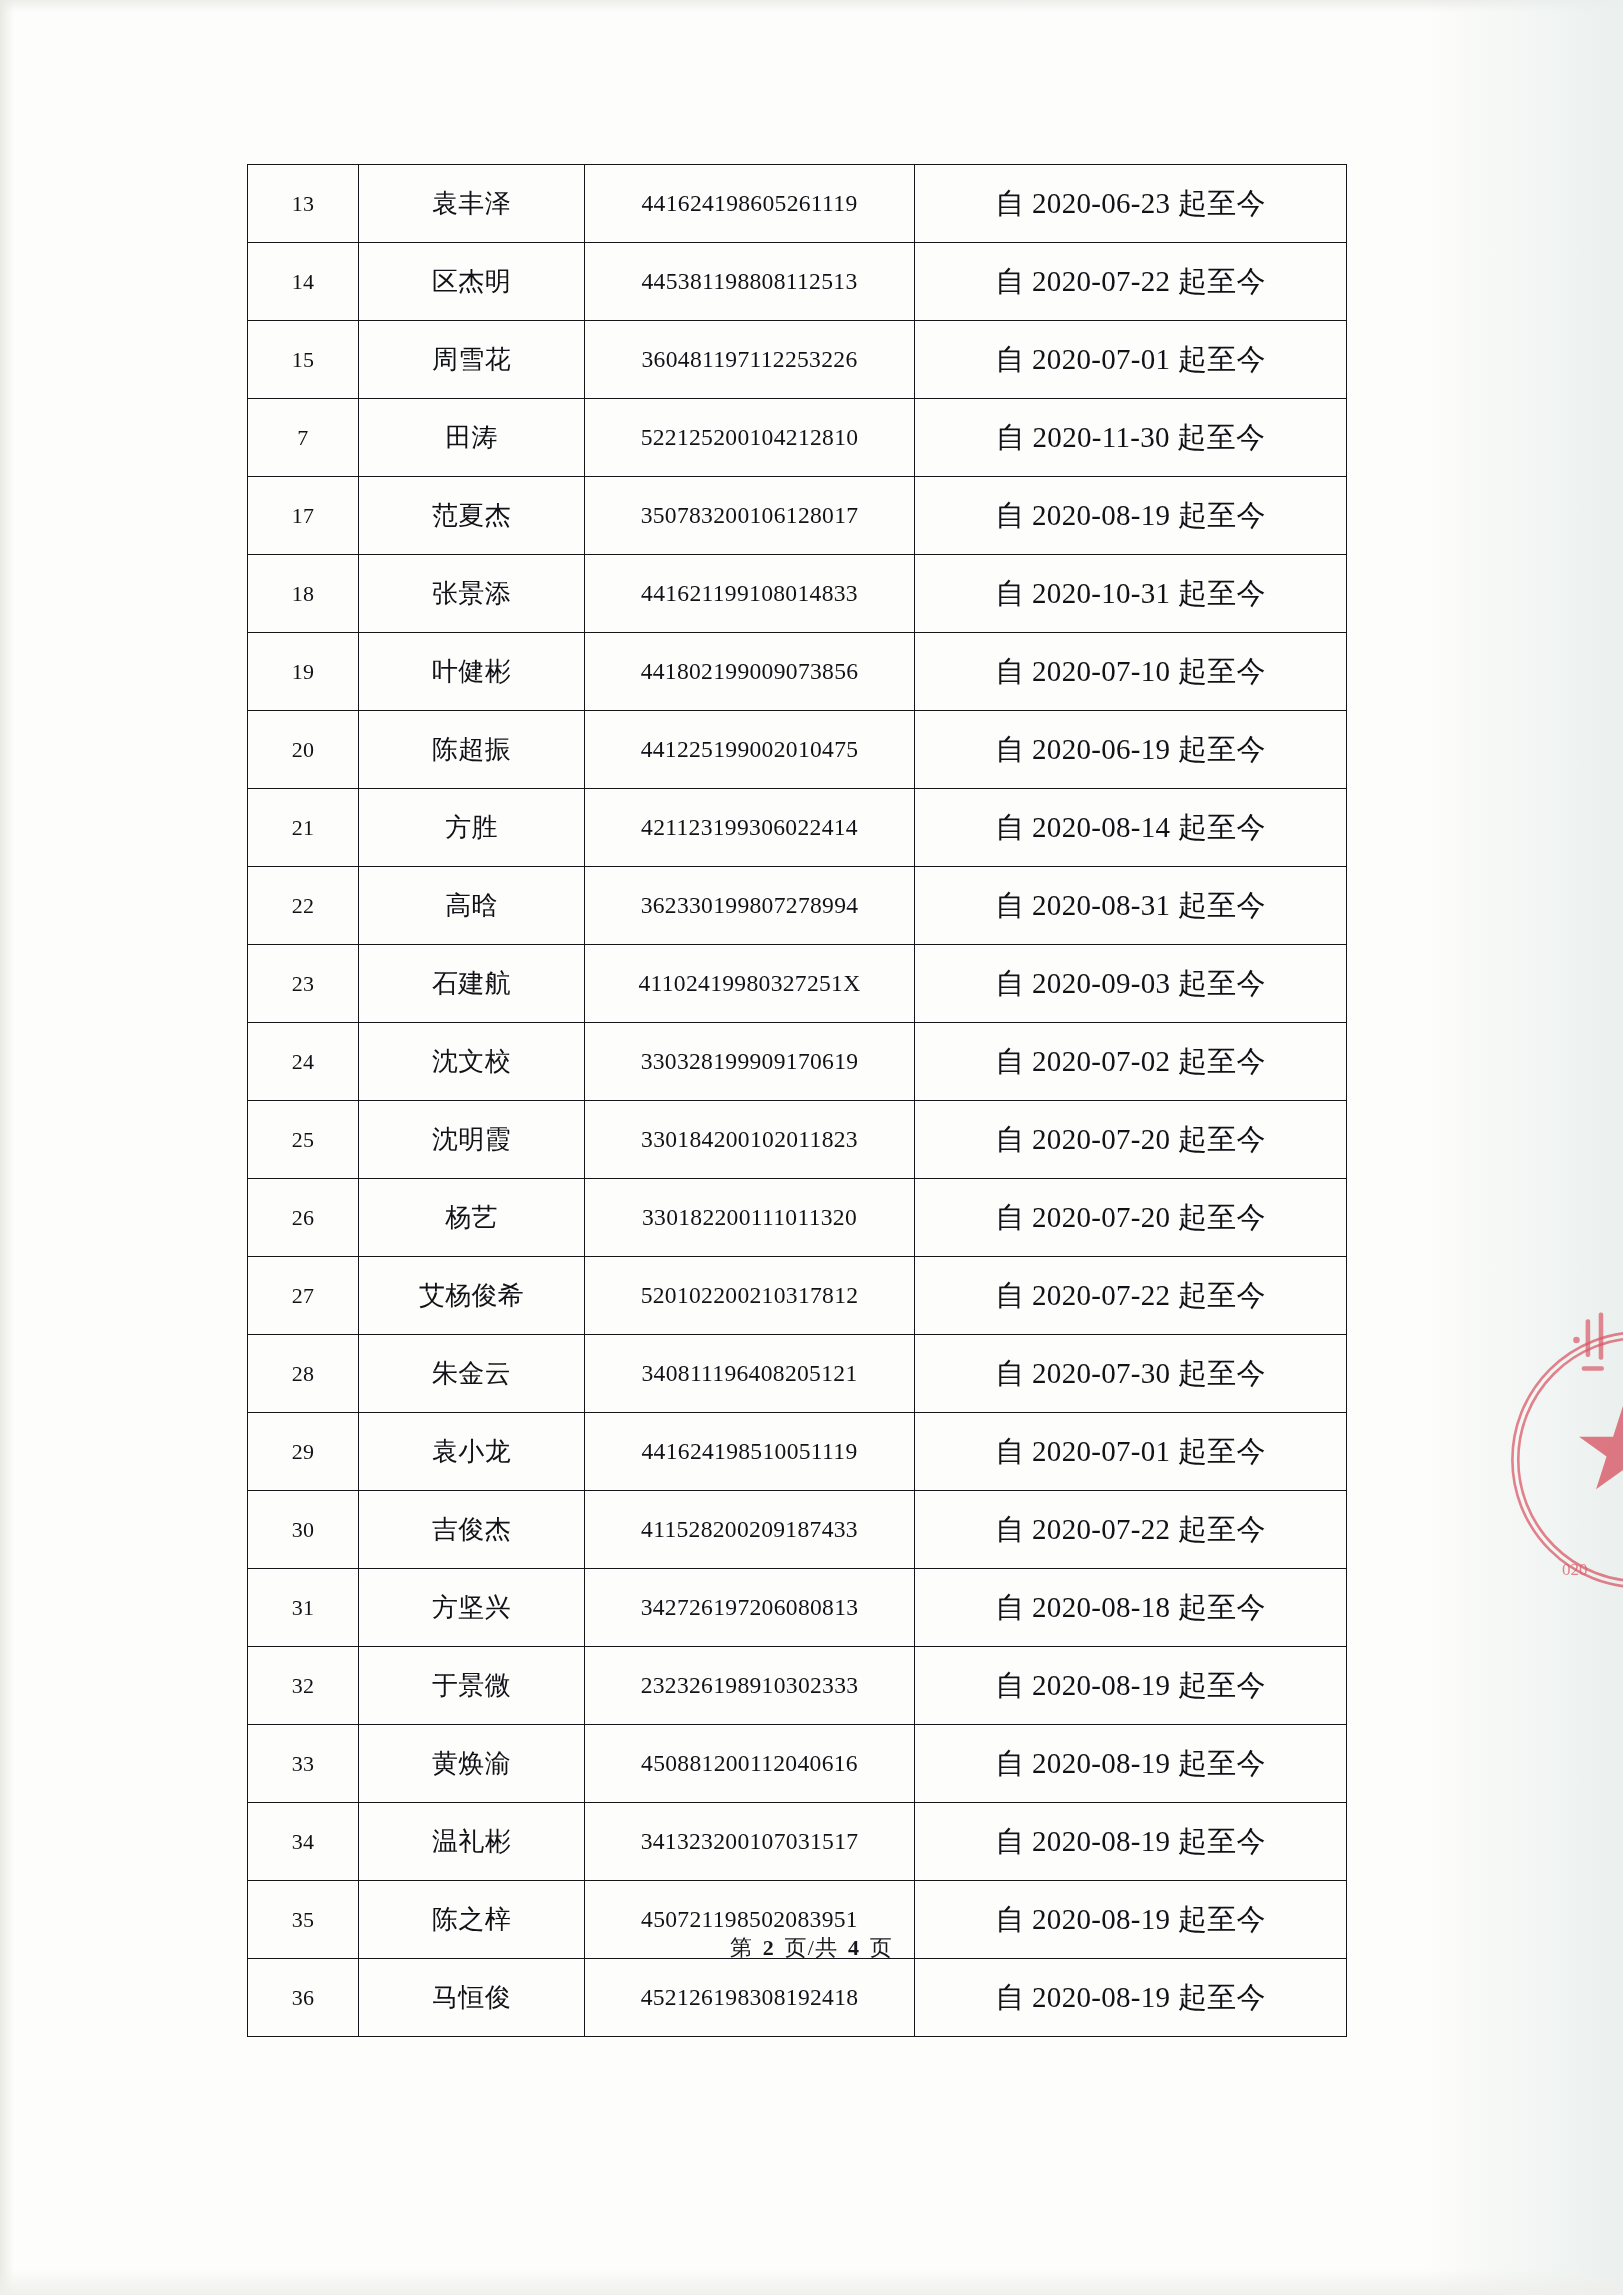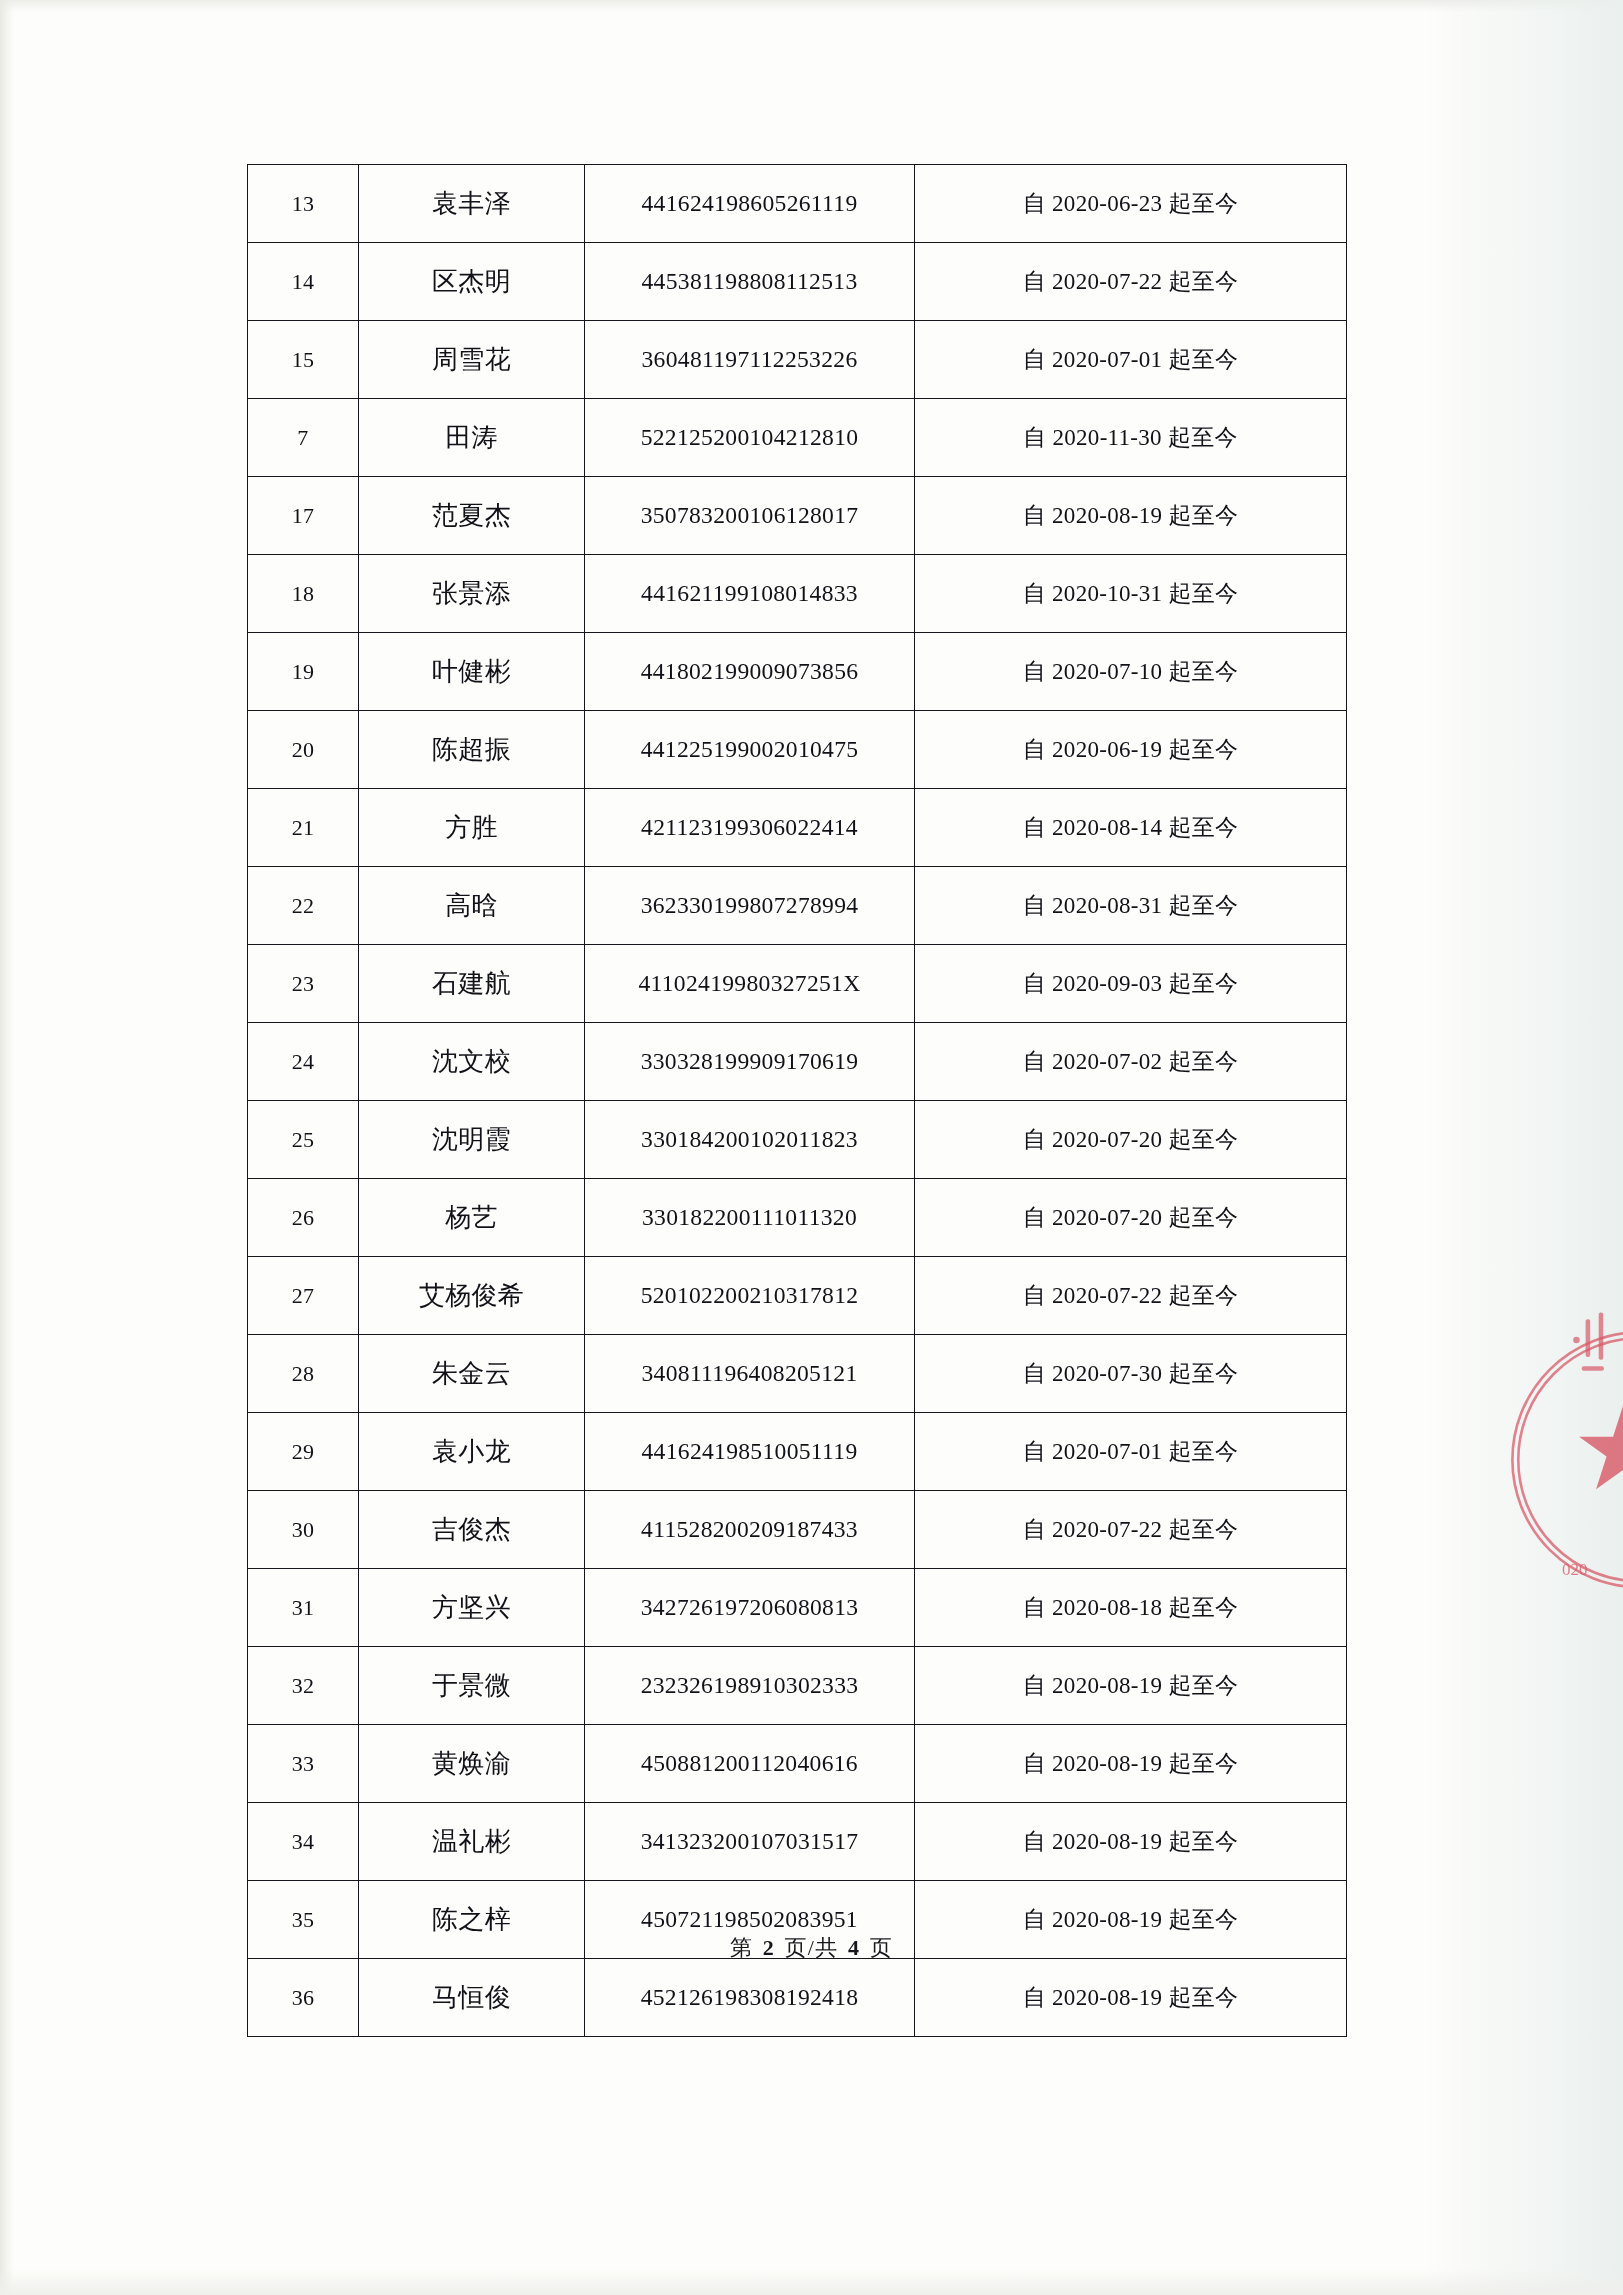--- a/index.html
+++ b/index.html
@@ -78,21 +78,21 @@
     font-family: "Liberation Serif", serif;
     letter-spacing: 3.3px;
   }
   td.c-id {
     width: 327px;
     font-size: 23.6px;
     letter-spacing: 0.3px;
   }
   td.c-period {
     width: 429px;
-    font-size: 23px;
+    font-size: 29px;
     letter-spacing: 0.7px;
   }
 
   
   .footer {
     position: absolute;
     left: 0;
     top: 1933px;
     width: 1623px;
     text-align: center;

